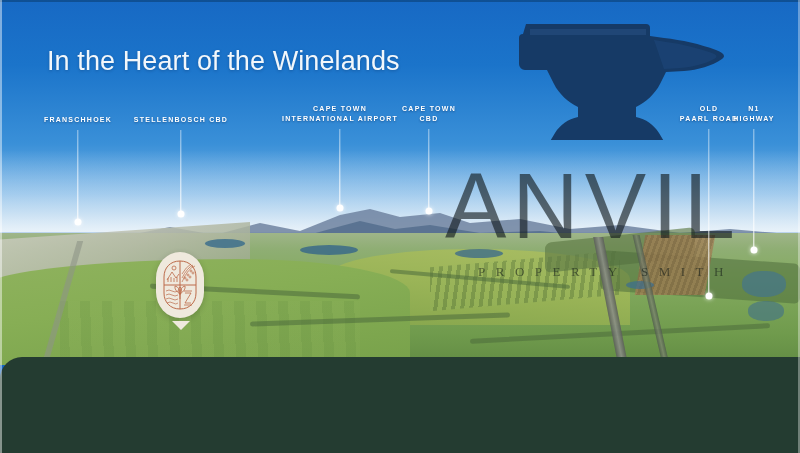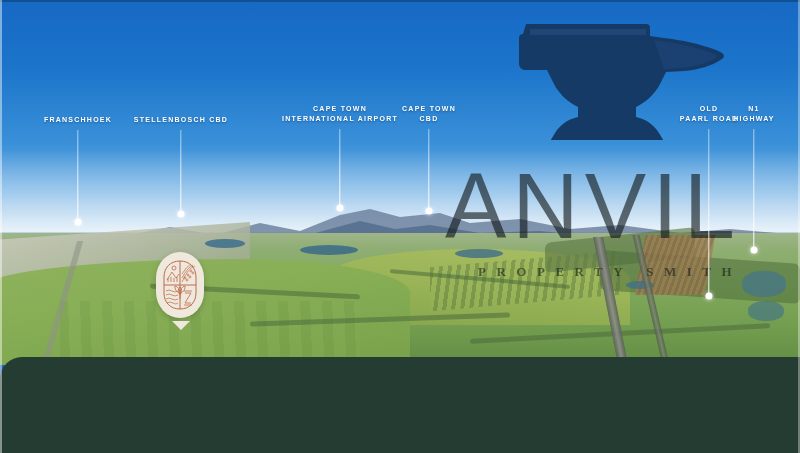--- a/index.html
+++ b/index.html
@@ -118,21 +118,21 @@
     pointer-events:none;
   }
   .wm-anvil{
     position:absolute;left:445px;top:163px;
     font-size:92px;font-weight:400;letter-spacing:6px;
     color:rgba(14,22,26,.62);line-height:.95;
     font-family:"Liberation Sans", sans-serif;
   }
   .wm-sub{
     position:absolute;left:478px;top:264px;
-    font-size:13px;font-weight:700;letter-spacing:10.5px;
+    font-size:13px;font-weight:400;letter-spacing:10.5px;
     color:rgba(18,26,22,.58);
     font-family:"Liberation Serif", serif;
   }
 
   
   .marker{position:absolute;}
   .marker .mlabel{
     position:absolute;left:50%;transform:translateX(-50%);
     bottom:100%;margin-bottom:5px;
     color:#ffffff;font-size:7px;font-weight:700;letter-spacing:1.25px;
@@ -212,20 +212,21 @@
     <div class="road-diag"></div>
     <div class="road-main"></div>
     <div class="road-second"></div>
   </div>
 
   <div class="watermark">
     <div class="wm-anvil">ANVIL</div>
     <div class="wm-sub">PROPERTY SMITH</div>
   </div>
 
+  <div class="title">In the Heart of the Winelands</div>
 
   <svg class="anvil" viewBox="0 0 216 126">
     <path d="M14,10 h120 a4,4 0 0 1 4,4 v8 l14,2 c18,2 36,6 52,12 c8,3 10,6 6,9 c-10,7 -24,11 -38,12
              l-18,1 l-6,12 c-5,10 -14,18 -24,23 l0,10 c10,2 18,8 23,16 l6,10 h14 a4,4 0 0 1 4,4 v2 h-152 v-2
              a4,4 0 0 1 4,-4 h14 l6,-10 c5,-8 13,-14 23,-16 l0,-10 c-10,-5 -19,-13 -24,-23 l-7,-14
              h-22 a6,6 0 0 1 -6,-6 v-26 a4,4 0 0 1 4,-4 z" fill="#163a66"></path>
     <path d="M18,15 h116 v6 h-116 z" fill="#2a5184" opacity="0.55"></path>
     <path d="M142,26 l12,2 c16,2 32,6 46,11 c5,2 6,4 2,6 c-9,5 -22,8 -34,9 l-16,1 z" fill="#1b4273" opacity="0.9"></path>
   </svg>
 

